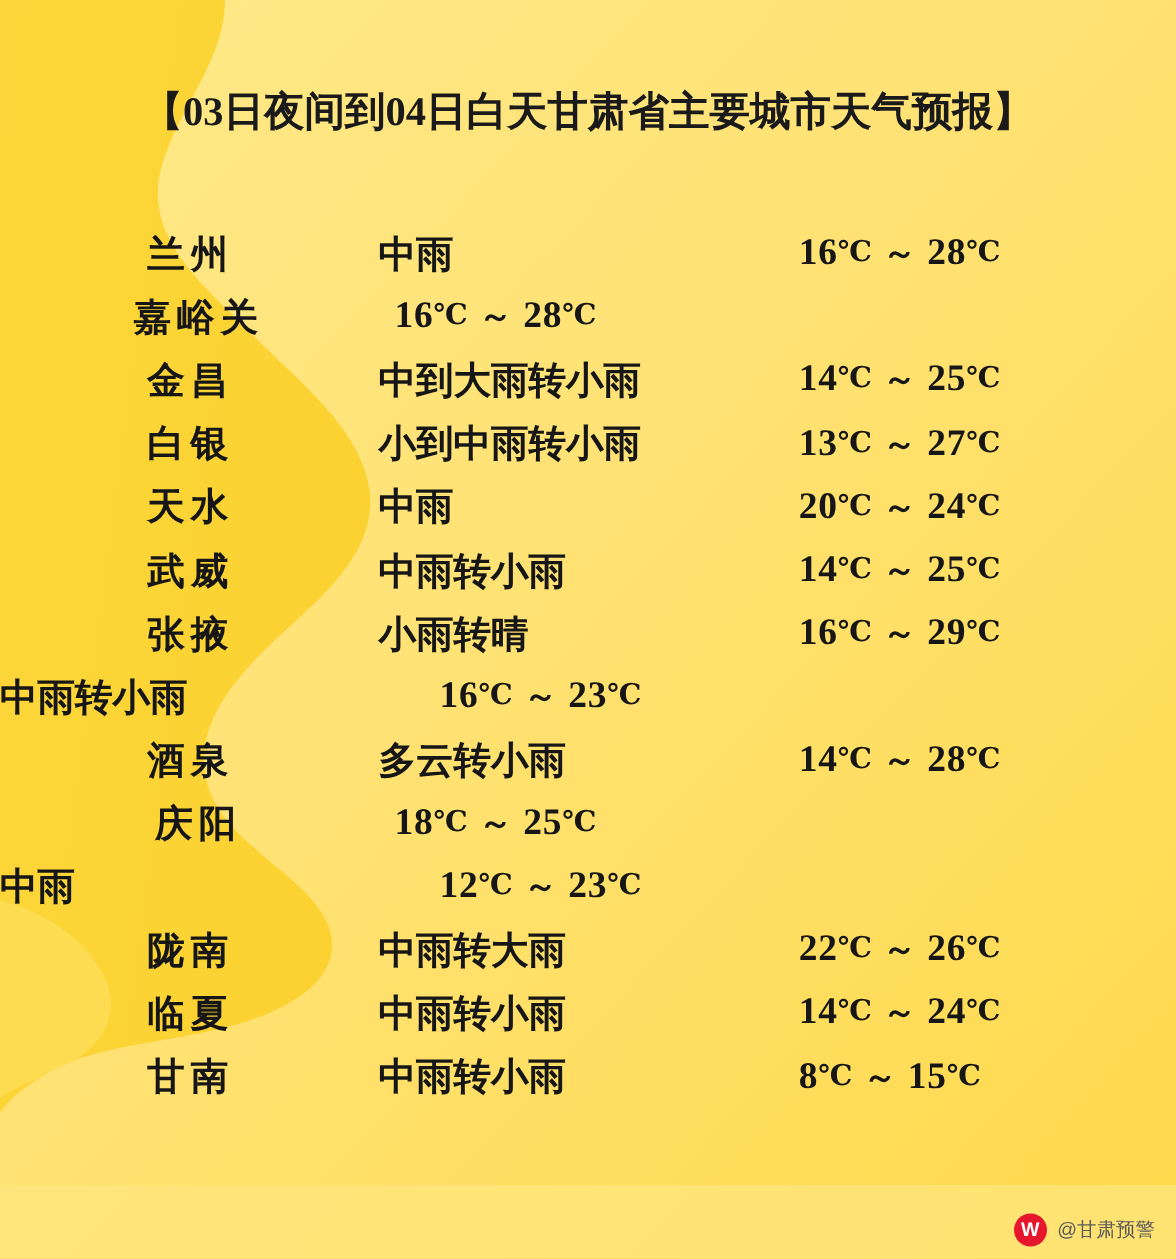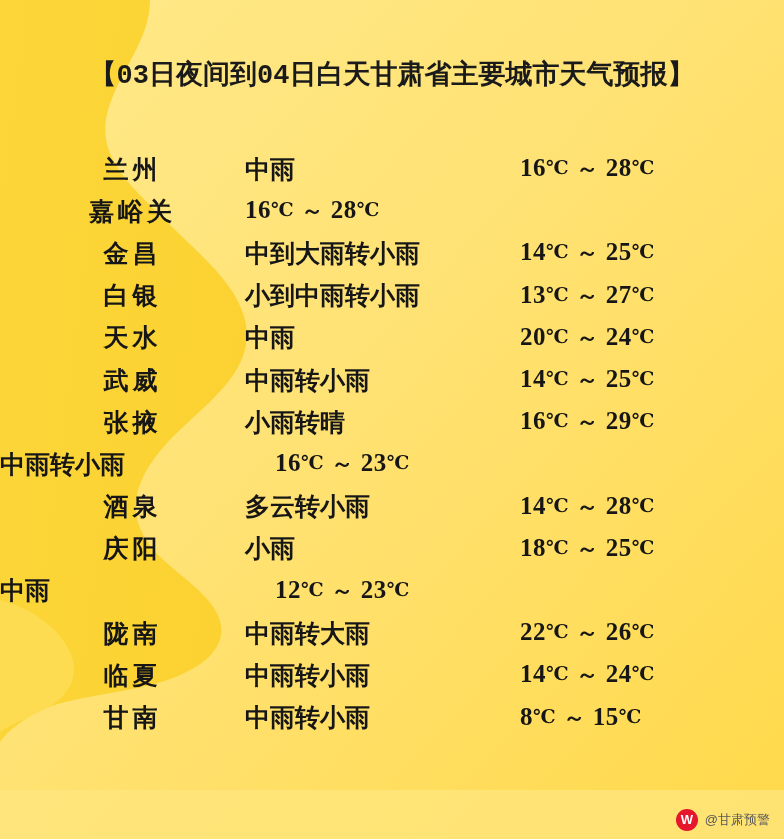--- a/index.html
+++ b/index.html
@@ -34,35 +34,36 @@
     top: 56px;
     left: 0;
     width: 100%;
     text-align: center;
   }
   #title-text {
     font-size: 27px;
     font-weight: bold;
     color: #1a1a1a;
     letter-spacing: 0px;
-    font-family: Liberation Mono, monospace;
+    font-family: Liberation Serif, serif;
     white-space: nowrap;
   }
 
   #table-area {
     position: absolute;
     top: 148px;
     left: 0;
     width: 100%;
   }
 
   .row {
     display: flex;
     align-items: center;
     height: 42.2px;
+    gap: 18px;
   }
   .cell {
     font-size: 25px;
     color: #161616;
     font-weight: bold;
     font-family: "Liberation Serif", "DejaVu Serif", serif;
     white-space: nowrap;
   }
   .c-city {
     width: 245px;
@@ -195,21 +196,20 @@
         <div class="cell c-cond">中雨转小雨</div>
         <div class="cell c-temp"><span>16<span class="deg">℃</span></span><span class="tilde">～</span><span>23<span class="deg">℃</span></span></div>
       </div>
       <div class="row">
         <div class="cell c-city">酒泉</div>
         <div class="cell c-cond">多云转小雨</div>
         <div class="cell c-temp"><span>14<span class="deg">℃</span></span><span class="tilde">～</span><span>28<span class="deg">℃</span></span></div>
       </div>
       <div class="row">
         <div class="cell c-city">庆阳</div>
-        <div class="cell c-cond">小雨</div>
         <div class="cell c-temp"><span>18<span class="deg">℃</span></span><span class="tilde">～</span><span>25<span class="deg">℃</span></span></div>
       </div>
       <div class="row">
         <div class="cell c-cond">中雨</div>
         <div class="cell c-temp"><span>12<span class="deg">℃</span></span><span class="tilde">～</span><span>23<span class="deg">℃</span></span></div>
       </div>
       <div class="row">
         <div class="cell c-city">陇南</div>
         <div class="cell c-cond">中雨转大雨</div>
         <div class="cell c-temp"><span>22<span class="deg">℃</span></span><span class="tilde">～</span><span>26<span class="deg">℃</span></span></div>

